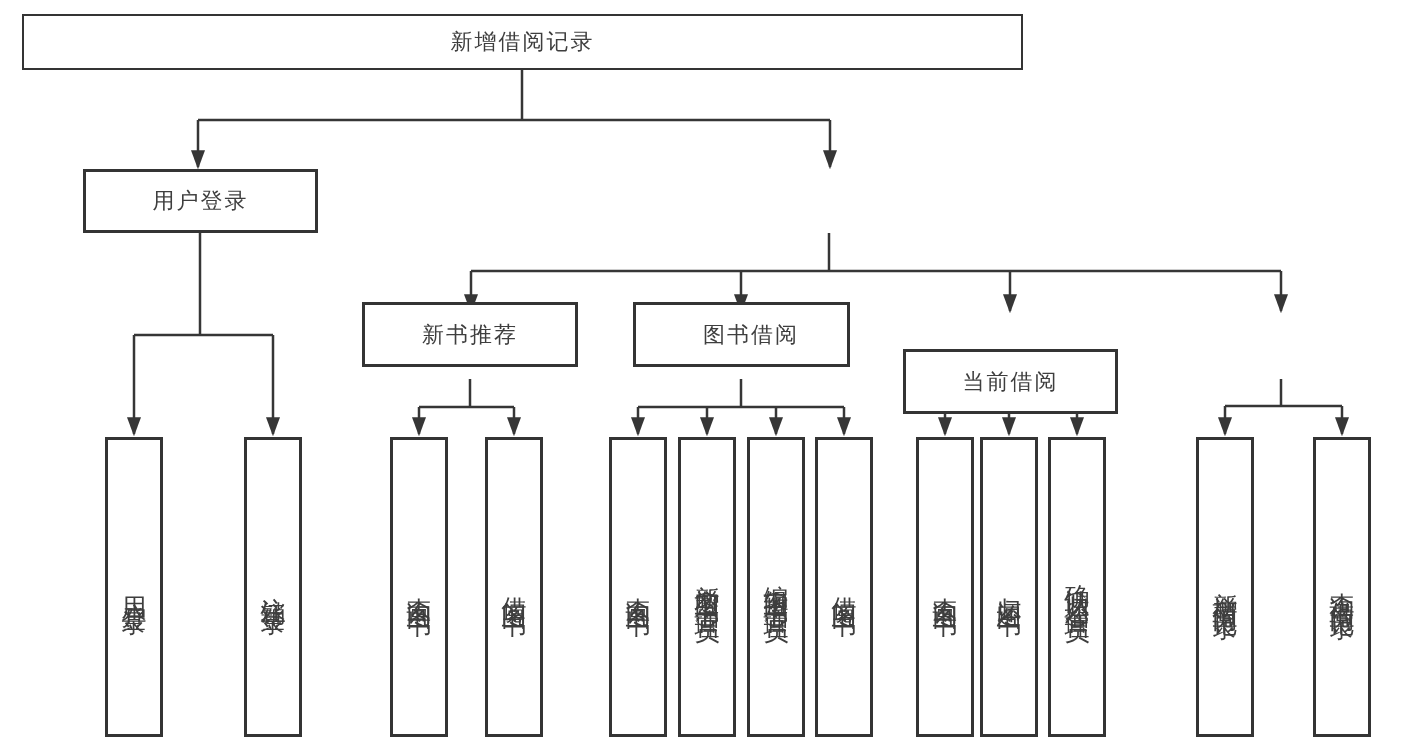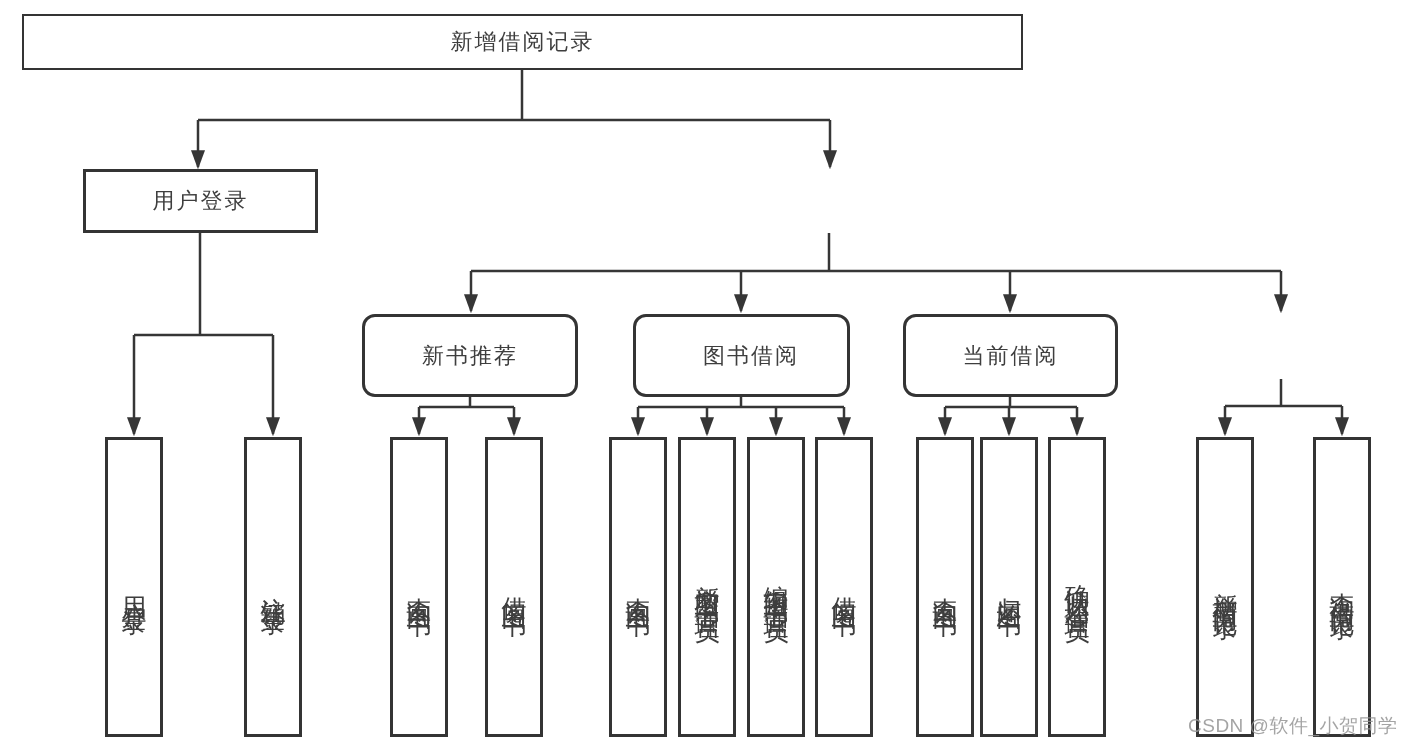--- a/index.html
+++ b/index.html
@@ -55,24 +55,24 @@
     text-orientation: mixed;
     font-size: 25px;
     letter-spacing: 5px;
     line-height: 1;
   }
   
   .node.l2 { top: 169px; height: 64px; width: 235px; }
   #n-user-login   { left: 83px; }
   #n-book-mgmt    { left: 712px; }
   
-  .node.l3 { top: 314px; height: 83px; border-radius: 13px; }
+  .node.l3 { top: 302px; height: 65px; }
   #n-new-books    { left: 362px;  width: 216px; }
   #n-book-borrow  { left: 633px;  width: 217px; padding-left: 19px; }
-  #n-cur-borrow   { left: 903px;  width: 215px; }
+  #n-cur-borrow   { left: 903px;  width: 215px; margin-top: 47px; }
   #n-borrow-rec   { left: 1172px; width: 218px; }
   
   #lf-login       { left: 105px; }
   #lf-logout      { left: 244px; }
   #lf-nb-query    { left: 390px; }
   #lf-nb-borrow   { left: 485px; }
   #lf-bb-query    { left: 609px; }
   #lf-bb-add      { left: 678px; }
   #lf-bb-edit     { left: 747px; }
   #lf-bb-borrow   { left: 815px; }
@@ -165,15 +165,14 @@
   <div id="lf-bb-edit" class="node leaf">编辑图书（管理员）</div>
   <div id="lf-bb-borrow" class="node leaf">借阅图书</div>
 
   <div id="lf-cb-query" class="node leaf">查询图书</div>
   <div id="lf-cb-return" class="node leaf">归还图书</div>
   <div id="lf-cb-confirm" class="node leaf">确认归还（管理员）</div>
 
   <div id="lf-br-add" class="node leaf">新增借阅记录</div>
   <div id="lf-br-query" class="node leaf">查询借阅记录</div>
 
-  <div id="watermark">CSDN @软件_小贺同学</div>
 
 </div>
 
 </body></html>

